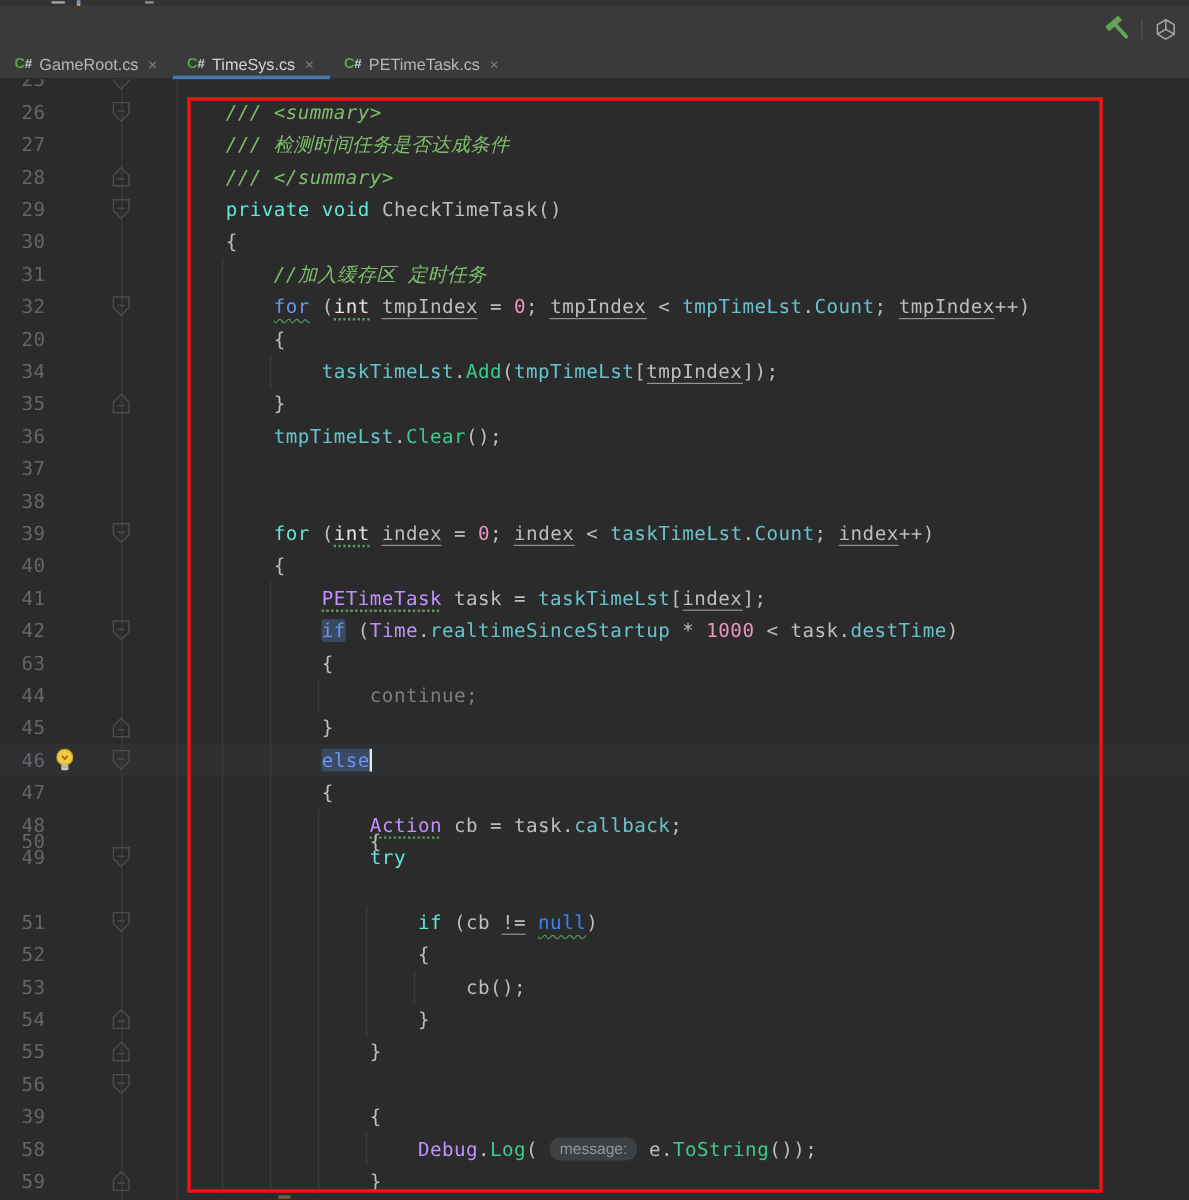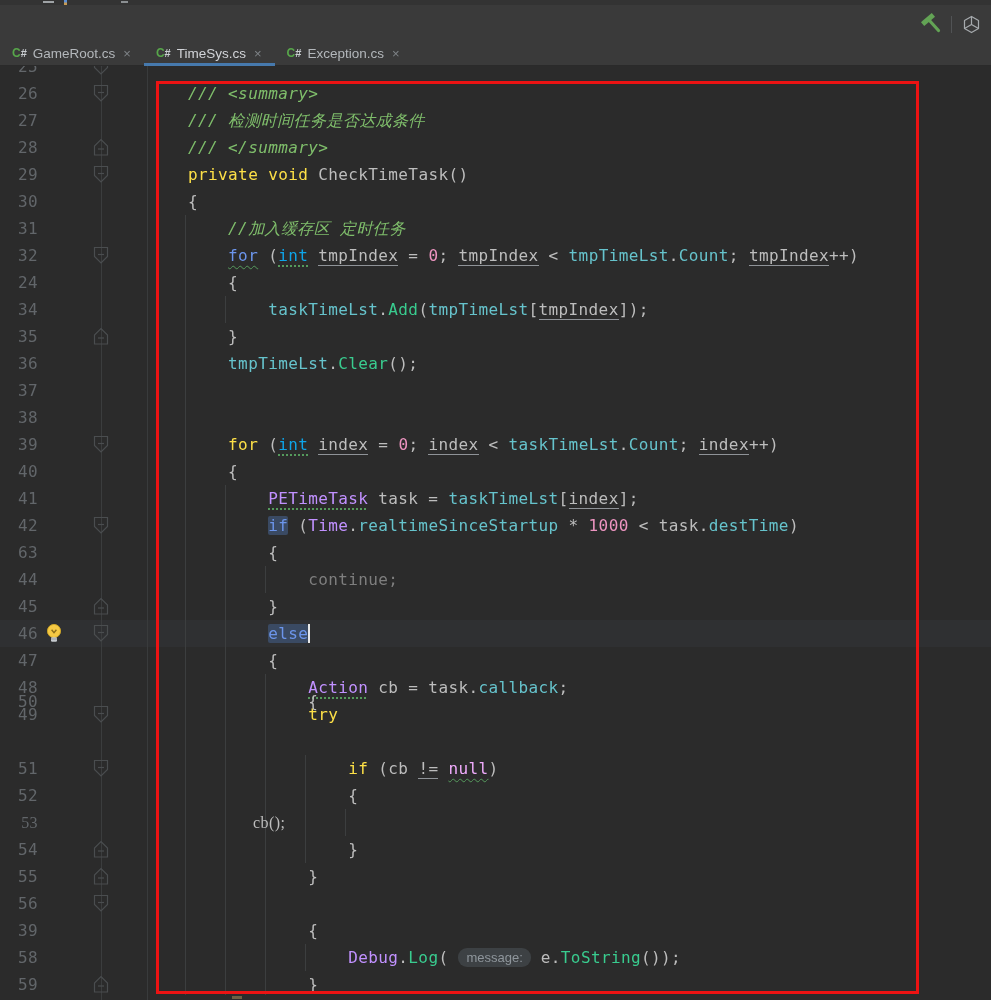--- a/index.html
+++ b/index.html
@@ -36,34 +36,34 @@
   #gutter-sep{left:147px;top:66px;width:1px;height:934px;background:#393B3C;}
 
   .code-row{position:absolute;left:0;width:991px;height:27px;
             font-family:"DejaVu Sans Mono","Liberation Mono",monospace;
             font-size:16px;line-height:27px;letter-spacing:.38px;white-space:pre;}
   .lnum{position:absolute;left:0;top:0;width:38px;text-align:right;color:#62666A;}
   .fold{position:absolute;left:93px;top:4px;width:16px;height:19px;}
   .code-text{position:absolute;left:148px;top:0;}
 
   .t-doc,.t-cmt{color:#7FBE6B;font-style:italic;}
-  .t-kw{color:#fde047;}
+  .t-kw{color:#5eead4;}
   .t-kww{color:#6C95EB;text-decoration:underline wavy #559A5C 1px;text-underline-offset:4px;}
-  .t-kwd{color:#0ea5e9;text-decoration:underline dotted #559A5C 2px;text-underline-offset:4px;}
+  .t-kwd{color:#e5e5e5;text-decoration:underline dotted #559A5C 2px;text-underline-offset:4px;}
   .t-kwh{color:#6C95EB;background:#3A4A63;border-radius:2px;}
   .t-cls{color:#C191FF;}
   .t-clsd{color:#C191FF;text-decoration:underline dotted #559A5C 2px;text-underline-offset:4px;}
   .t-mtd{color:#39CC8F;}
   .t-fld{color:#66C3CC;}
   .t-num{color:#ED94C0;}
   .t-pln{color:#BDBDBD;}
   .t-dim{color:#7E7E7E;}
   .t-uvar{color:#BDBDBD;border-bottom:1px solid #8F9398;}
   .t-opu{color:#BDBDBD;border-bottom:1px solid #8F9398;}
-  .t-nul{color:#f0abfc;text-decoration:underline wavy #559A5C 1px;text-underline-offset:4px;}
+  .t-nul{color:#3b82f6;text-decoration:underline wavy #559A5C 1px;text-underline-offset:4px;}
   .t-caret{display:inline-block;width:2px;height:19px;background:#E8E8E8;vertical-align:-4px;}
   .t-inlay{display:inline-block;background:#3D4144;color:#8F969C;letter-spacing:0;
            font:13px/19px "Liberation Sans",sans-serif;border-radius:9px;padding:0 8px;vertical-align:1px;}
 
   #bulb{left:45px;top:623px;width:18px;height:20px;z-index:3;cursor:pointer;}
   #bottom-sliver{left:232px;top:996px;width:10px;height:3px;background:#6E6044;z-index:2;}
 
   
   #annotation{left:156px;top:81px;width:763px;height:913px;border:3px solid #EC1313;
               box-sizing:border-box;z-index:10;pointer-events:none;}
@@ -104,21 +104,21 @@
         <div class="code-row" style="top: 161px; text-decoration: underline;"><span class="lnum">29</span><span class="fold"><svg width="16" height="19">
               <path d="M1.5 1.5 H14.5 V10.5 L8 17 L1.5 10.5 Z" fill="none" stroke="#4A4D4F" stroke-width="1.2"></path>
               <line x1="5" y1="8.5" x2="11" y2="8.5" stroke="#4A4D4F" stroke-width="1.2"></line>
             </svg></span><span class="code-text"><span class="t-kw">    private</span><span class="t-pln"> </span><span class="t-kw">void</span><span class="t-pln"> CheckTimeTask()</span></span></div>
         <div class="code-row" style="top: 188px;"><span class="lnum">30</span><span class="code-text"><span class="t-pln">    {</span></span></div>
         <div class="code-row" style="top: 215px;"><span class="lnum">31</span><span class="code-text"><span class="t-cmt">        //加入缓存区 定时任务</span></span></div>
         <div class="code-row" style="top: 242px;"><span class="lnum">32</span><span class="fold"><svg width="16" height="19">
               <path d="M1.5 1.5 H14.5 V10.5 L8 17 L1.5 10.5 Z" fill="none" stroke="#4A4D4F" stroke-width="1.2"></path>
               <line x1="5" y1="8.5" x2="11" y2="8.5" stroke="#4A4D4F" stroke-width="1.2"></line>
             </svg></span><span class="code-text"><span class="t-pln">        </span><span class="t-kww">for</span><span class="t-pln"> (</span><span class="t-kwd">int</span><span class="t-pln"> </span><span class="t-uvar">tmpIndex</span><span class="t-pln"> = </span><span class="t-num">0</span><span class="t-pln">; </span><span class="t-uvar">tmpIndex</span><span class="t-pln"> &lt; </span><span class="t-fld">tmpTimeLst</span><span class="t-pln">.</span><span class="t-fld">Count</span><span class="t-pln">; </span><span class="t-uvar">tmpIndex</span><span class="t-pln">++)</span></span></div>
-        <div class="code-row" style="top: 269px;"><span class="lnum">24</span><span class="code-text"><span class="t-pln">        {</span></span></div>
+        <div class="code-row" style="top: 269px;"><span class="lnum">20</span><span class="code-text"><span class="t-pln">        {</span></span></div>
         <div class="code-row" style="top: 296px;"><span class="lnum">34</span><span class="code-text"><span class="t-pln">            </span><span class="t-fld">taskTimeLst</span><span class="t-pln">.</span><span class="t-mtd">Add</span><span class="t-pln">(</span><span class="t-fld">tmpTimeLst</span><span class="t-pln">[</span><span class="t-uvar">tmpIndex</span><span class="t-pln">]);</span></span></div>
         <div class="code-row" style="top: 323px;"><span class="lnum">35</span><span class="fold"><svg width="16" height="19">
               <path d="M1.5 17 H14.5 V8 L8 1.5 L1.5 8 Z" fill="none" stroke="#4A4D4F" stroke-width="1.2"></path>
               <line x1="5" y1="11" x2="11" y2="11" stroke="#4A4D4F" stroke-width="1.2"></line>
             </svg></span><span class="code-text"><span class="t-pln">        }</span></span></div>
         <div class="code-row" style="top: 350px;"><span class="lnum">36</span><span class="code-text"><span class="t-pln">        </span><span class="t-fld">tmpTimeLst</span><span class="t-pln">.</span><span class="t-mtd">Clear</span><span class="t-pln">();</span></span></div>
         <div class="code-row" style="top: 377px;"><span class="lnum">37</span><span class="code-text"></span></div>
         <div class="code-row" style="top: 404px;"><span class="lnum">38</span><span class="code-text"></span></div>
         <div class="code-row" style="top: 431px; padding-left: 44px;"><span class="lnum">39</span><span class="fold"><svg width="16" height="19">
               <path d="M1.5 1.5 H14.5 V10.5 L8 17 L1.5 10.5 Z" fill="none" stroke="#4A4D4F" stroke-width="1.2"></path>
@@ -145,21 +145,21 @@
         <div class="code-row" style="top: 701px;"><span class="lnum">49</span><span class="fold"><svg width="16" height="19">
               <path d="M1.5 1.5 H14.5 V10.5 L8 17 L1.5 10.5 Z" fill="none" stroke="#4A4D4F" stroke-width="1.2"></path>
               <line x1="5" y1="8.5" x2="11" y2="8.5" stroke="#4A4D4F" stroke-width="1.2"></line>
             </svg></span><span class="code-text"><span class="t-kw">                try</span></span></div>
         <div class="code-row" style="top: 688px;"><span class="lnum">50</span><span class="code-text"><span class="t-pln">                {</span></span></div>
         <div class="code-row" style="top: 755px;"><span class="lnum">51</span><span class="fold"><svg width="16" height="19">
               <path d="M1.5 1.5 H14.5 V10.5 L8 17 L1.5 10.5 Z" fill="none" stroke="#4A4D4F" stroke-width="1.2"></path>
               <line x1="5" y1="8.5" x2="11" y2="8.5" stroke="#4A4D4F" stroke-width="1.2"></line>
             </svg></span><span class="code-text"><span class="t-pln">                    </span><span class="t-kw">if</span><span class="t-pln"> (cb </span><span class="t-opu">!=</span><span class="t-pln"> </span><span class="t-nul">null</span><span class="t-pln">)</span></span></div>
         <div class="code-row" style="top: 782px;"><span class="lnum">52</span><span class="code-text"><span class="t-pln">                    {</span></span></div>
-        <div class="code-row" style="top: 809px; font-family: Liberation Serif, serif;"><span class="lnum">53</span><span class="code-text"><span class="t-pln">                        cb();</span></span></div>
+        <div class="code-row" style="top: 809px;"><span class="lnum">53</span><span class="code-text"><span class="t-pln">                        cb();</span></span></div>
         <div class="code-row" style="top: 836px;"><span class="lnum">54</span><span class="fold"><svg width="16" height="19">
               <path d="M1.5 17 H14.5 V8 L8 1.5 L1.5 8 Z" fill="none" stroke="#4A4D4F" stroke-width="1.2"></path>
               <line x1="5" y1="11" x2="11" y2="11" stroke="#4A4D4F" stroke-width="1.2"></line>
             </svg></span><span class="code-text"><span class="t-pln">                    }</span></span></div>
         <div class="code-row" style="top: 863px;"><span class="lnum">55</span><span class="fold"><svg width="16" height="19">
               <path d="M1.5 17 H14.5 V8 L8 1.5 L1.5 8 Z" fill="none" stroke="#4A4D4F" stroke-width="1.2"></path>
               <line x1="5" y1="11" x2="11" y2="11" stroke="#4A4D4F" stroke-width="1.2"></line>
             </svg></span><span class="code-text"><span class="t-pln">                }</span></span></div>
         <div class="code-row" style="top: 890px;"><span class="lnum">56</span><span class="fold"><svg width="16" height="19">
               <path d="M1.5 1.5 H14.5 V10.5 L8 17 L1.5 10.5 Z" fill="none" stroke="#4A4D4F" stroke-width="1.2"></path>
@@ -212,19 +212,19 @@
       <span>GameRoot.cs</span>
       <span class="close">×</span>
     </div>
     <div class="tab active">
       <span class="cs-ic"><span>C</span><b>#</b></span>
       <span>TimeSys.cs</span>
       <span class="close">×</span>
     </div>
     <div class="tab">
       <span class="cs-ic"><span>C</span><b>#</b></span>
-      <span>Exception.cs</span>
+      <span>PETimeTask.cs</span>
       <span class="close">×</span>
     </div>
   </div>
 
   <div id="annotation" class="abs"></div>
 </div>
 
 </body></html>

